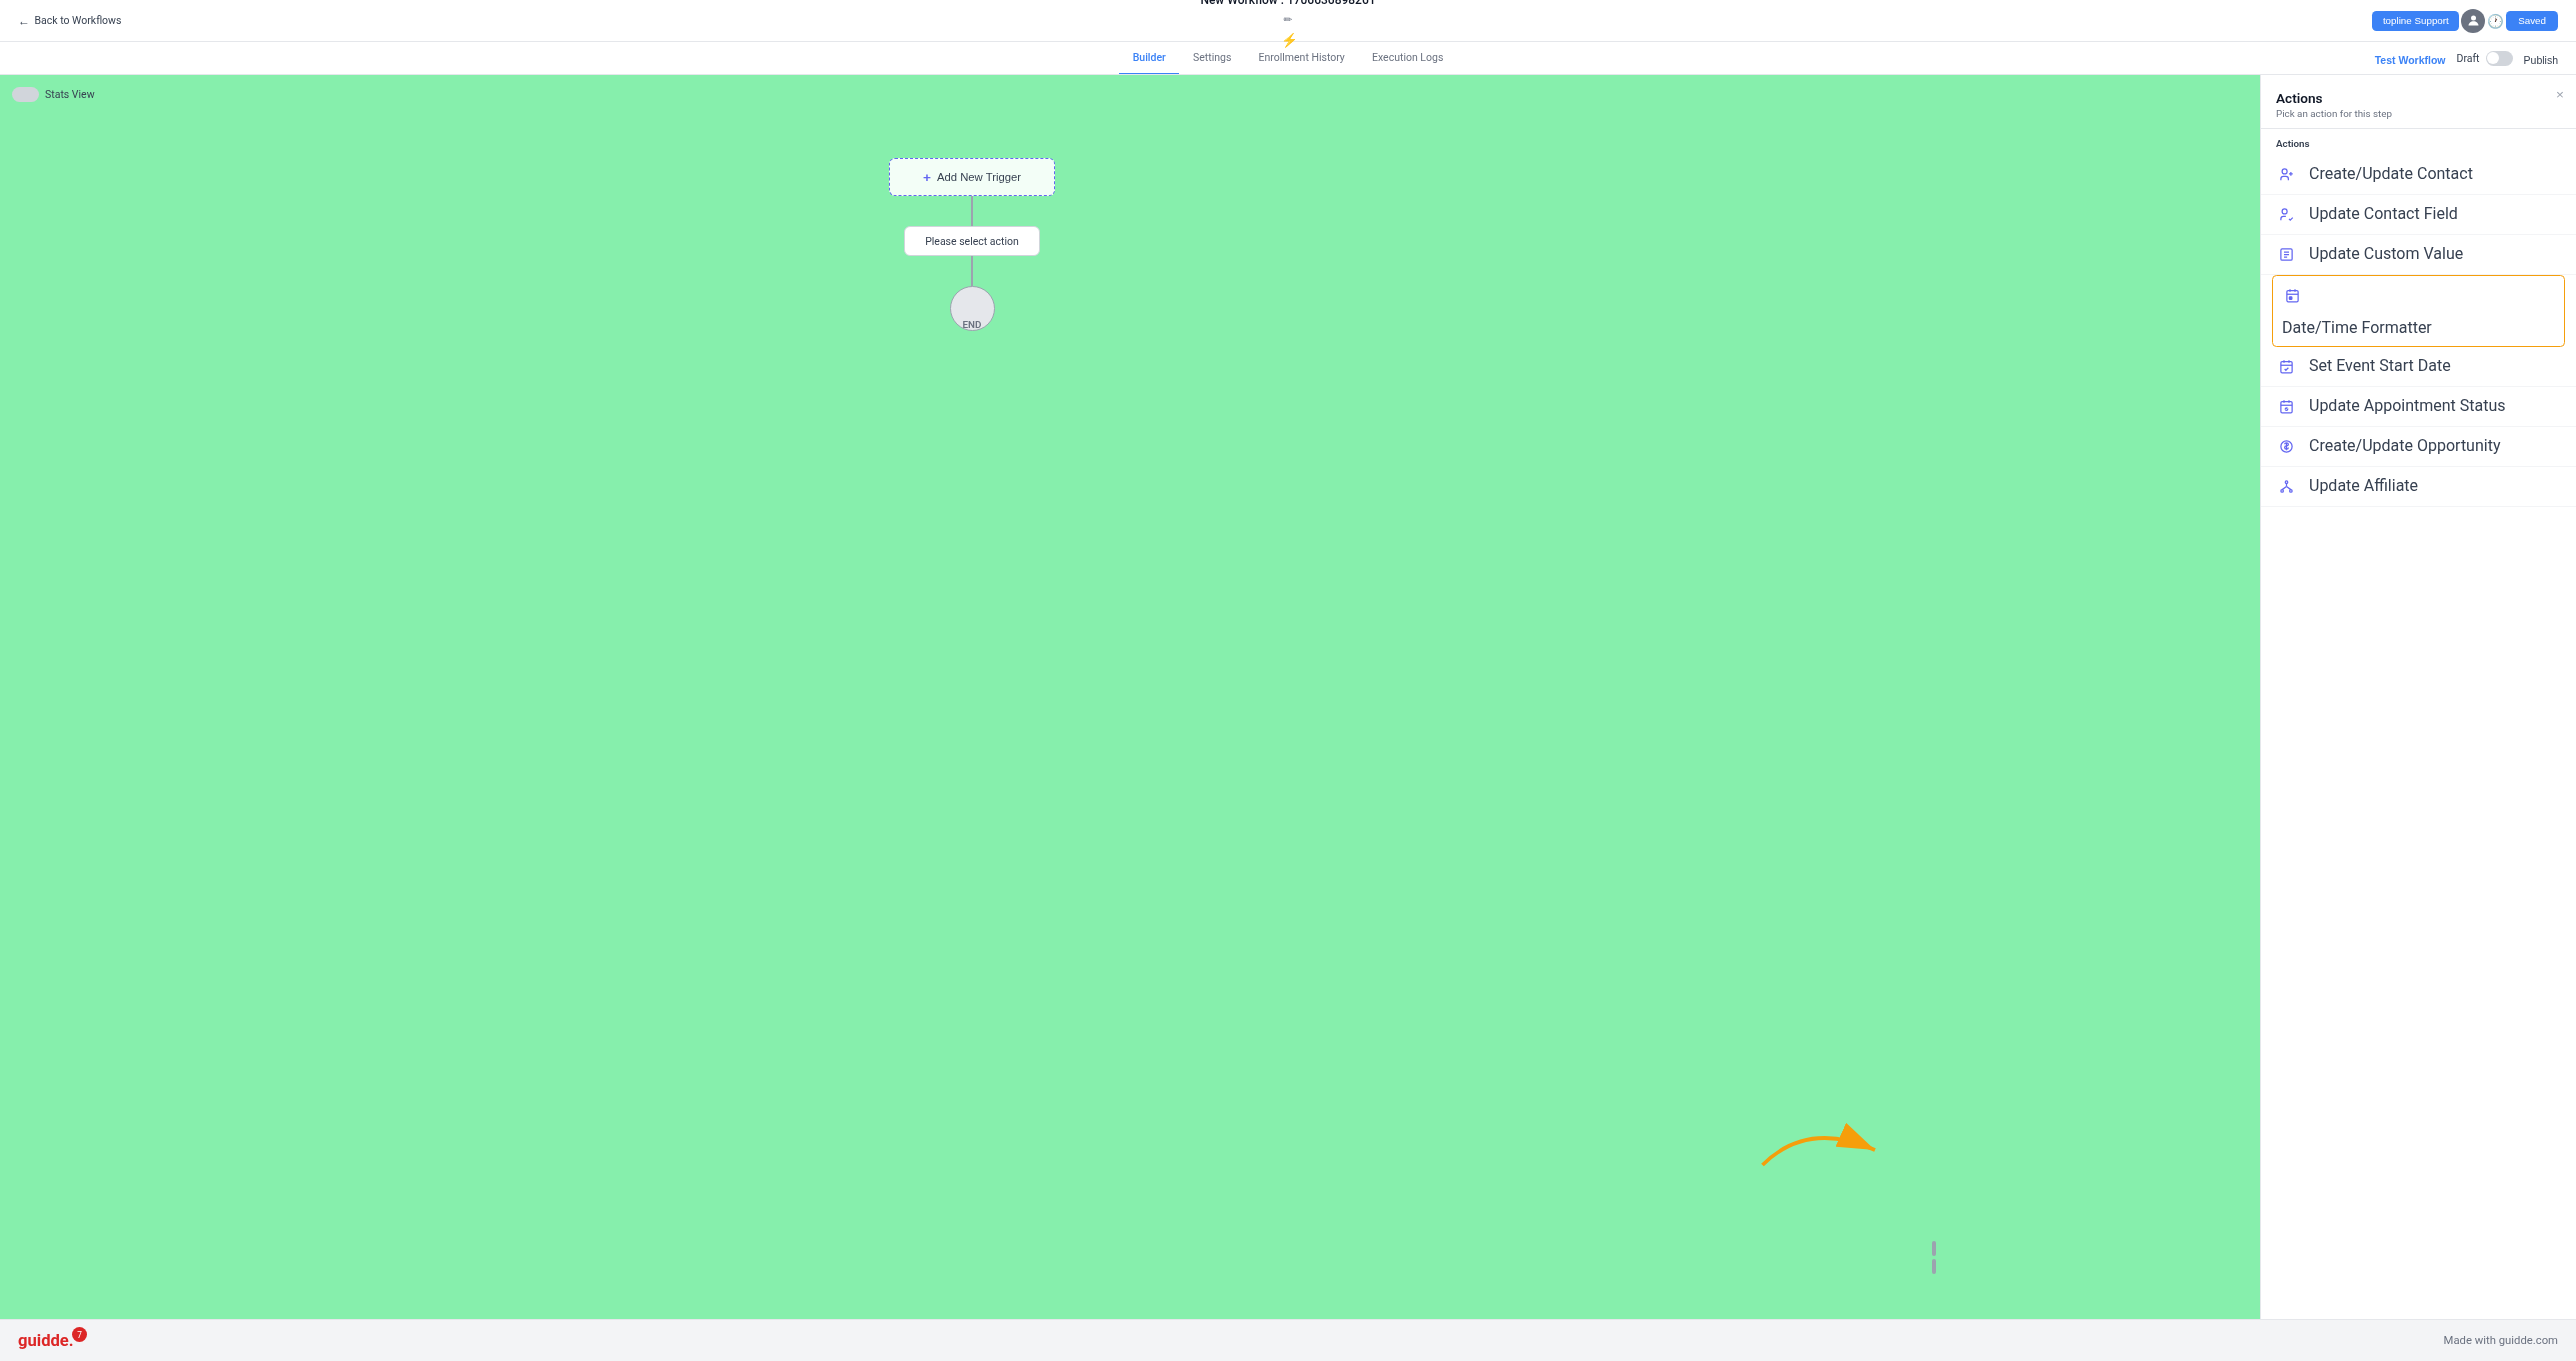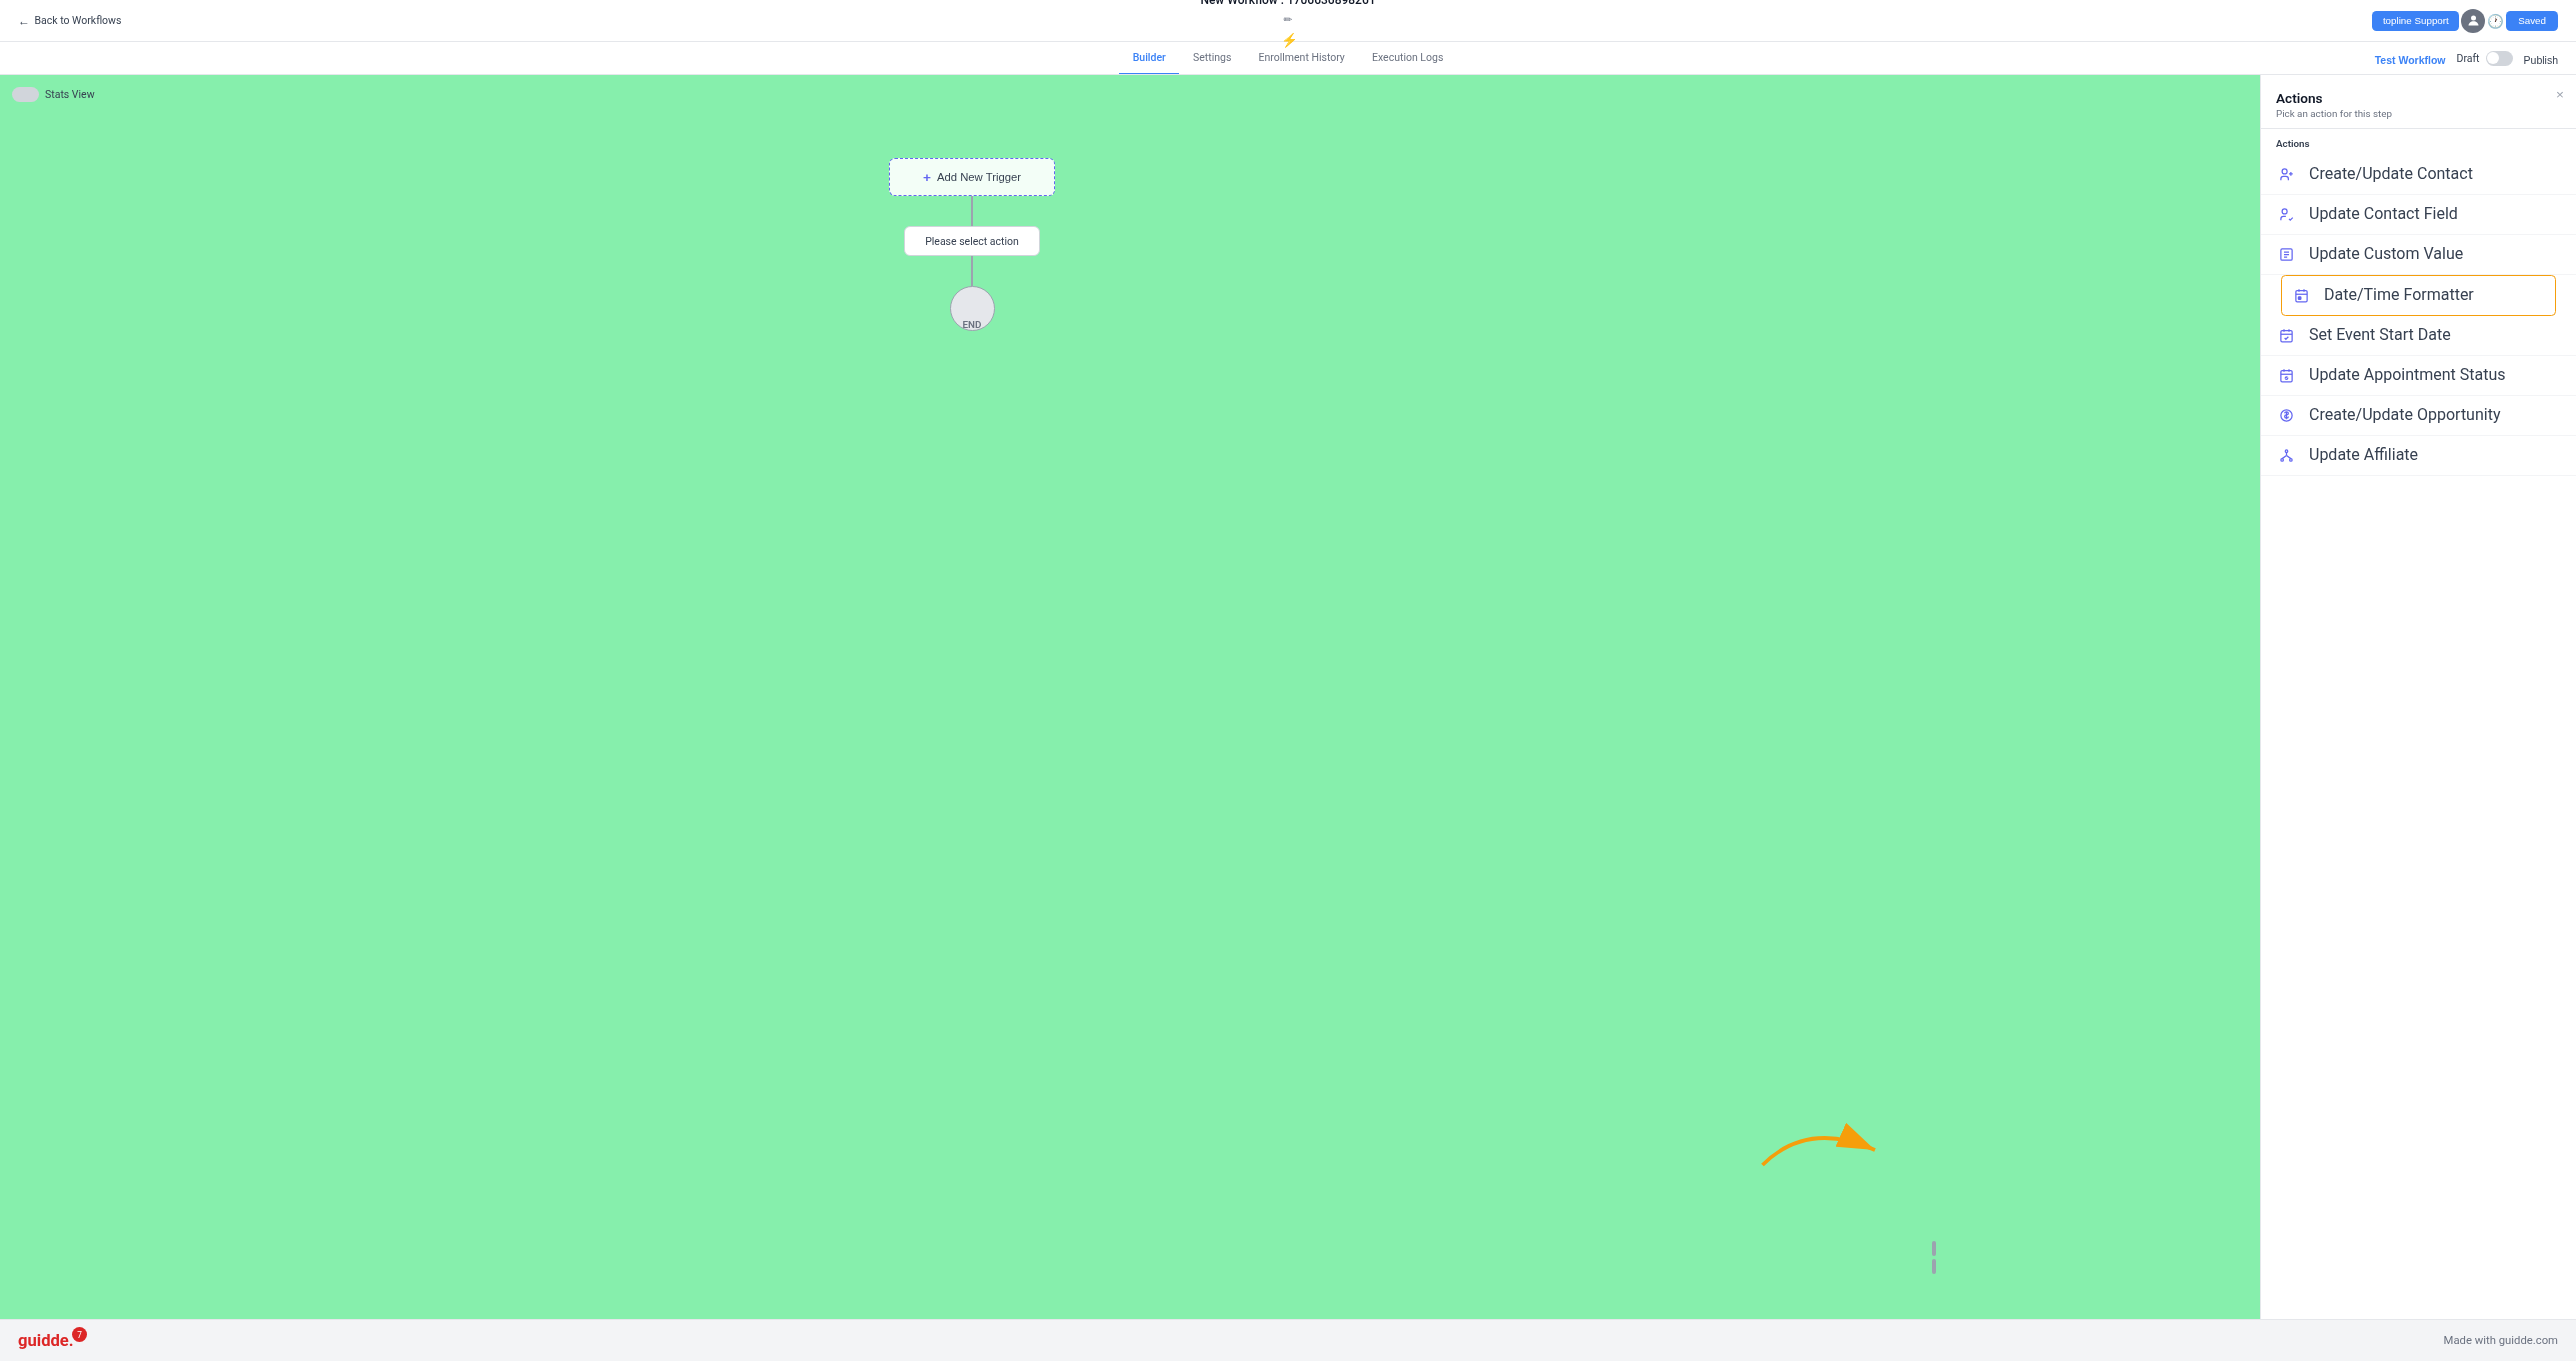--- a/index.html
+++ b/index.html
@@ -374,22 +374,23 @@
       padding: 9px 15px;
       cursor: pointer;
       border-bottom: 0.8px solid #f3f4f6;
       font-size: 16px;
       color: #374151;
     }
     .action-item.highlighted {
       background: #fff;
       border: 1.5px solid #f59e0b;
       border-radius: 4.5px;
-      margin: 0 20px;
+      margin: 0 11px;
       padding: 9px 9px;
+      flex-direction: column;
     }
     .action-icon {
       width: 21px;
       height: 21px;
       display: flex;
       align-items: center;
       justify-content: center;
       flex-shrink: 0;
     }
     .action-icon svg {

